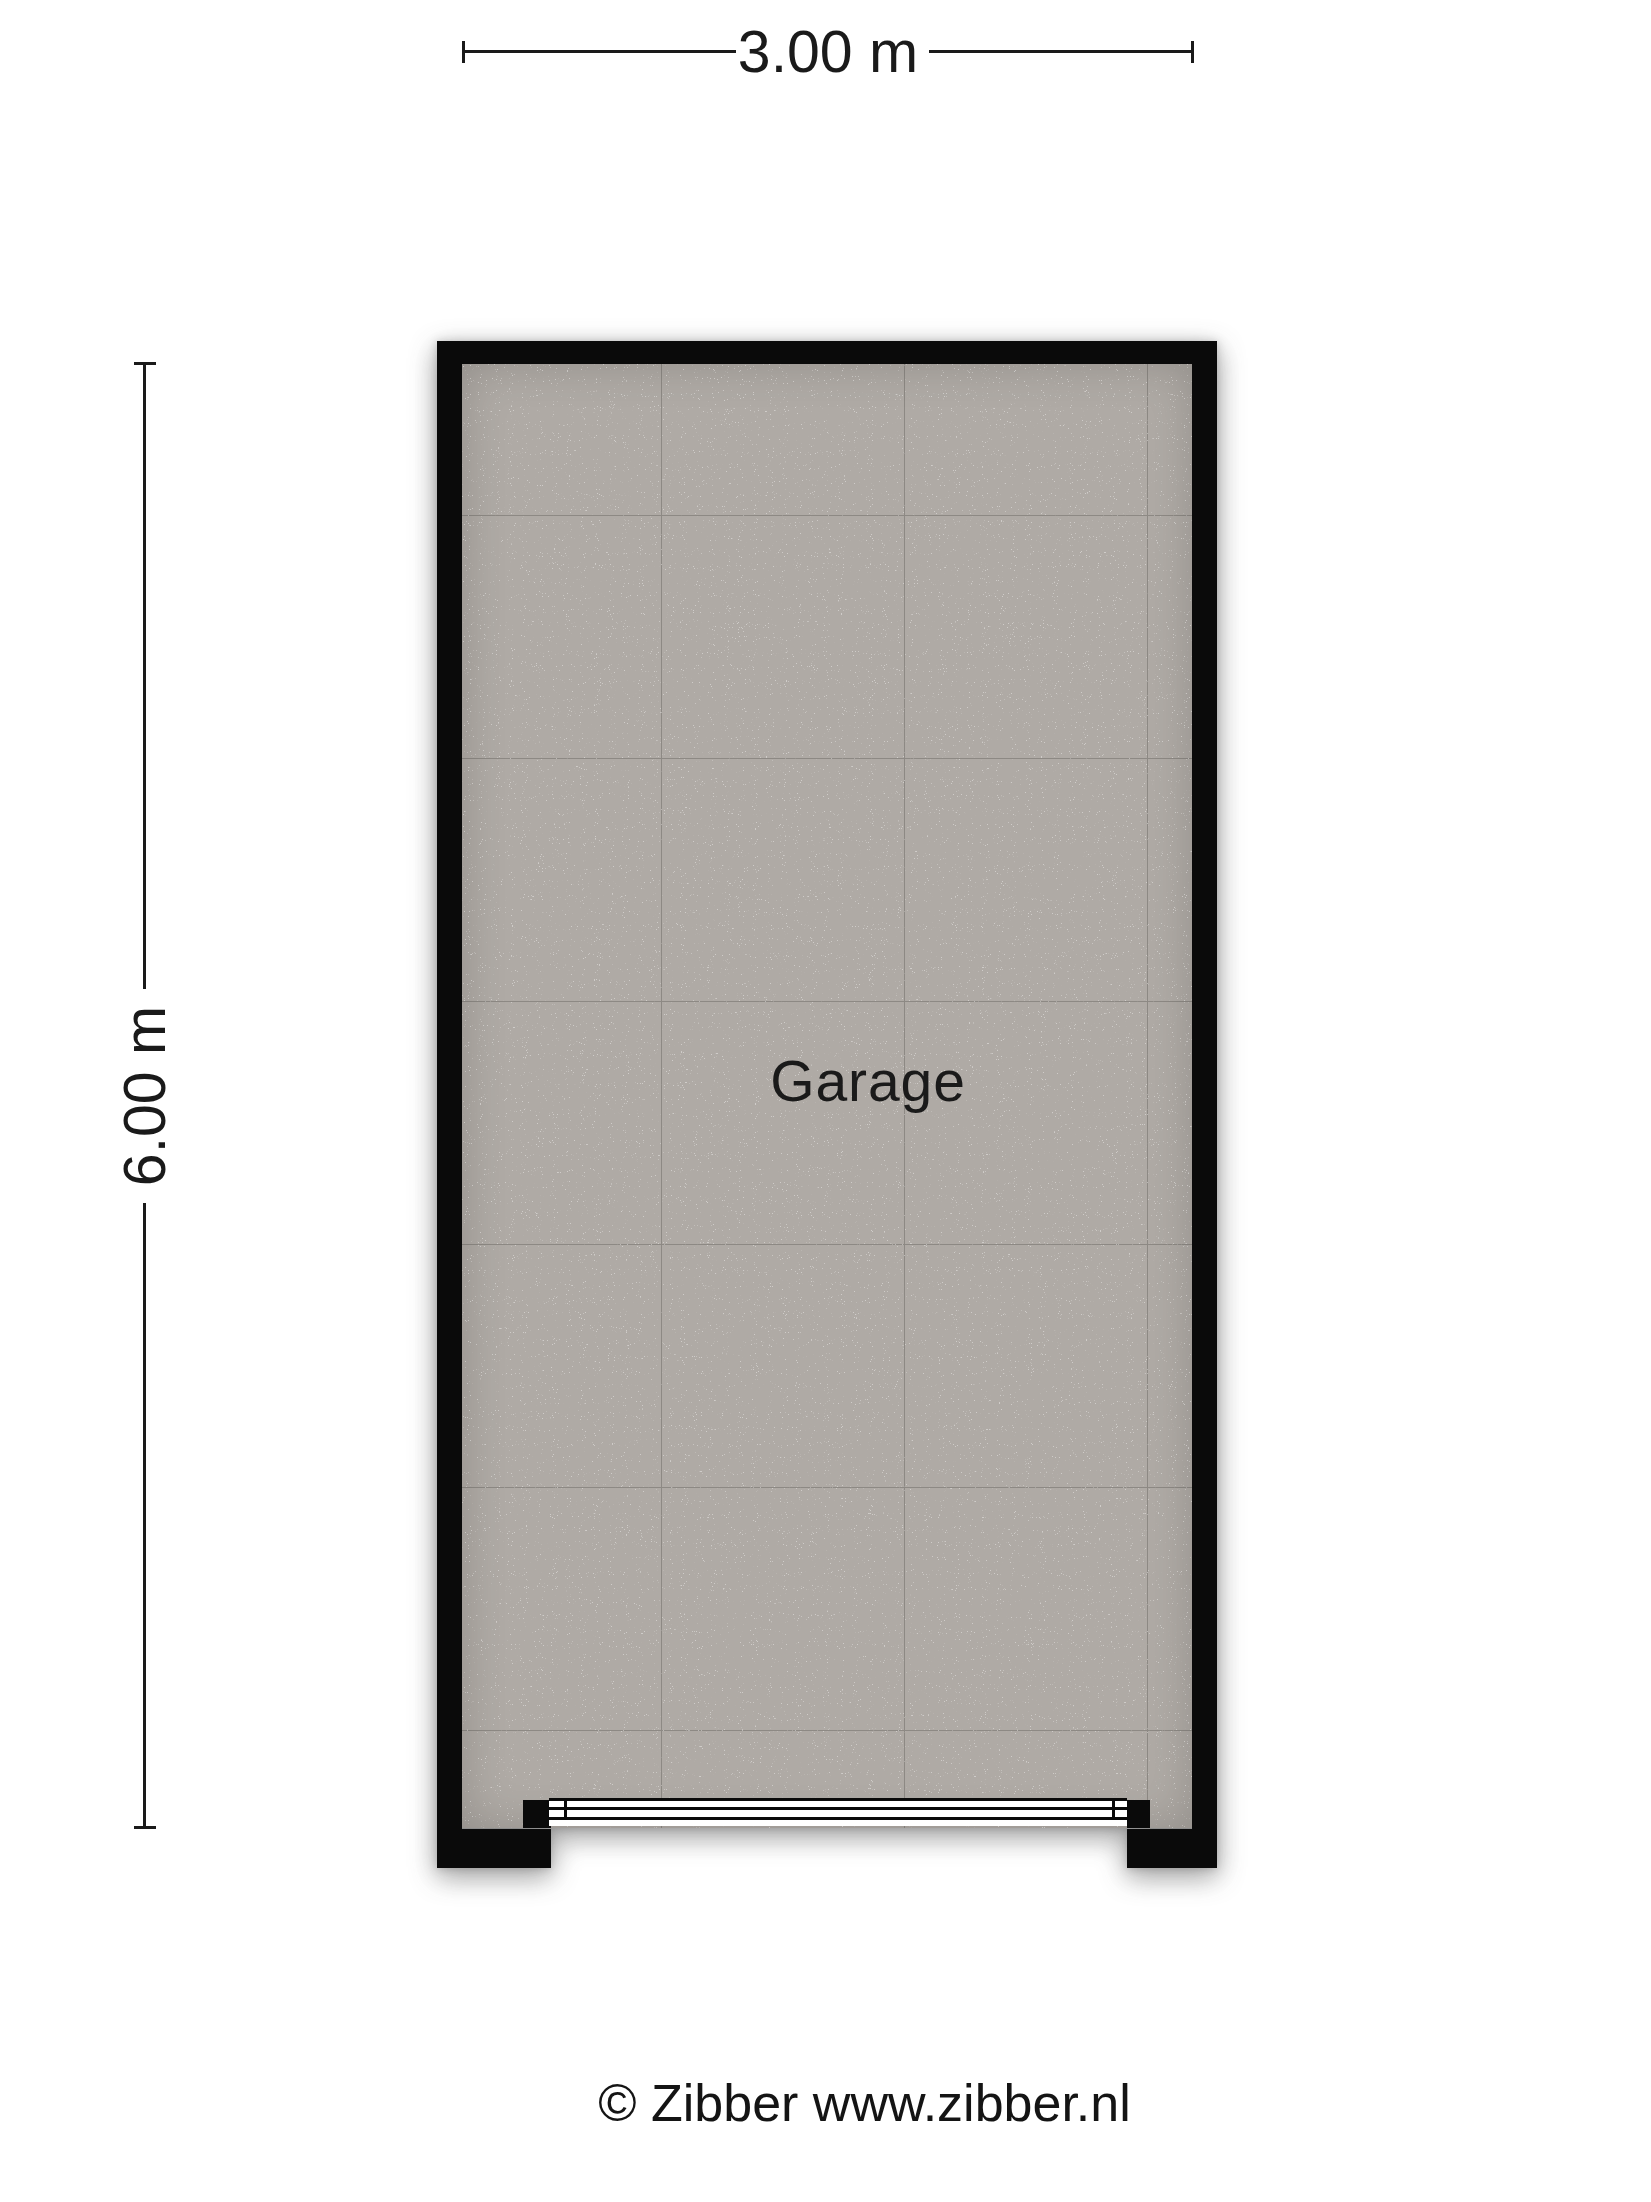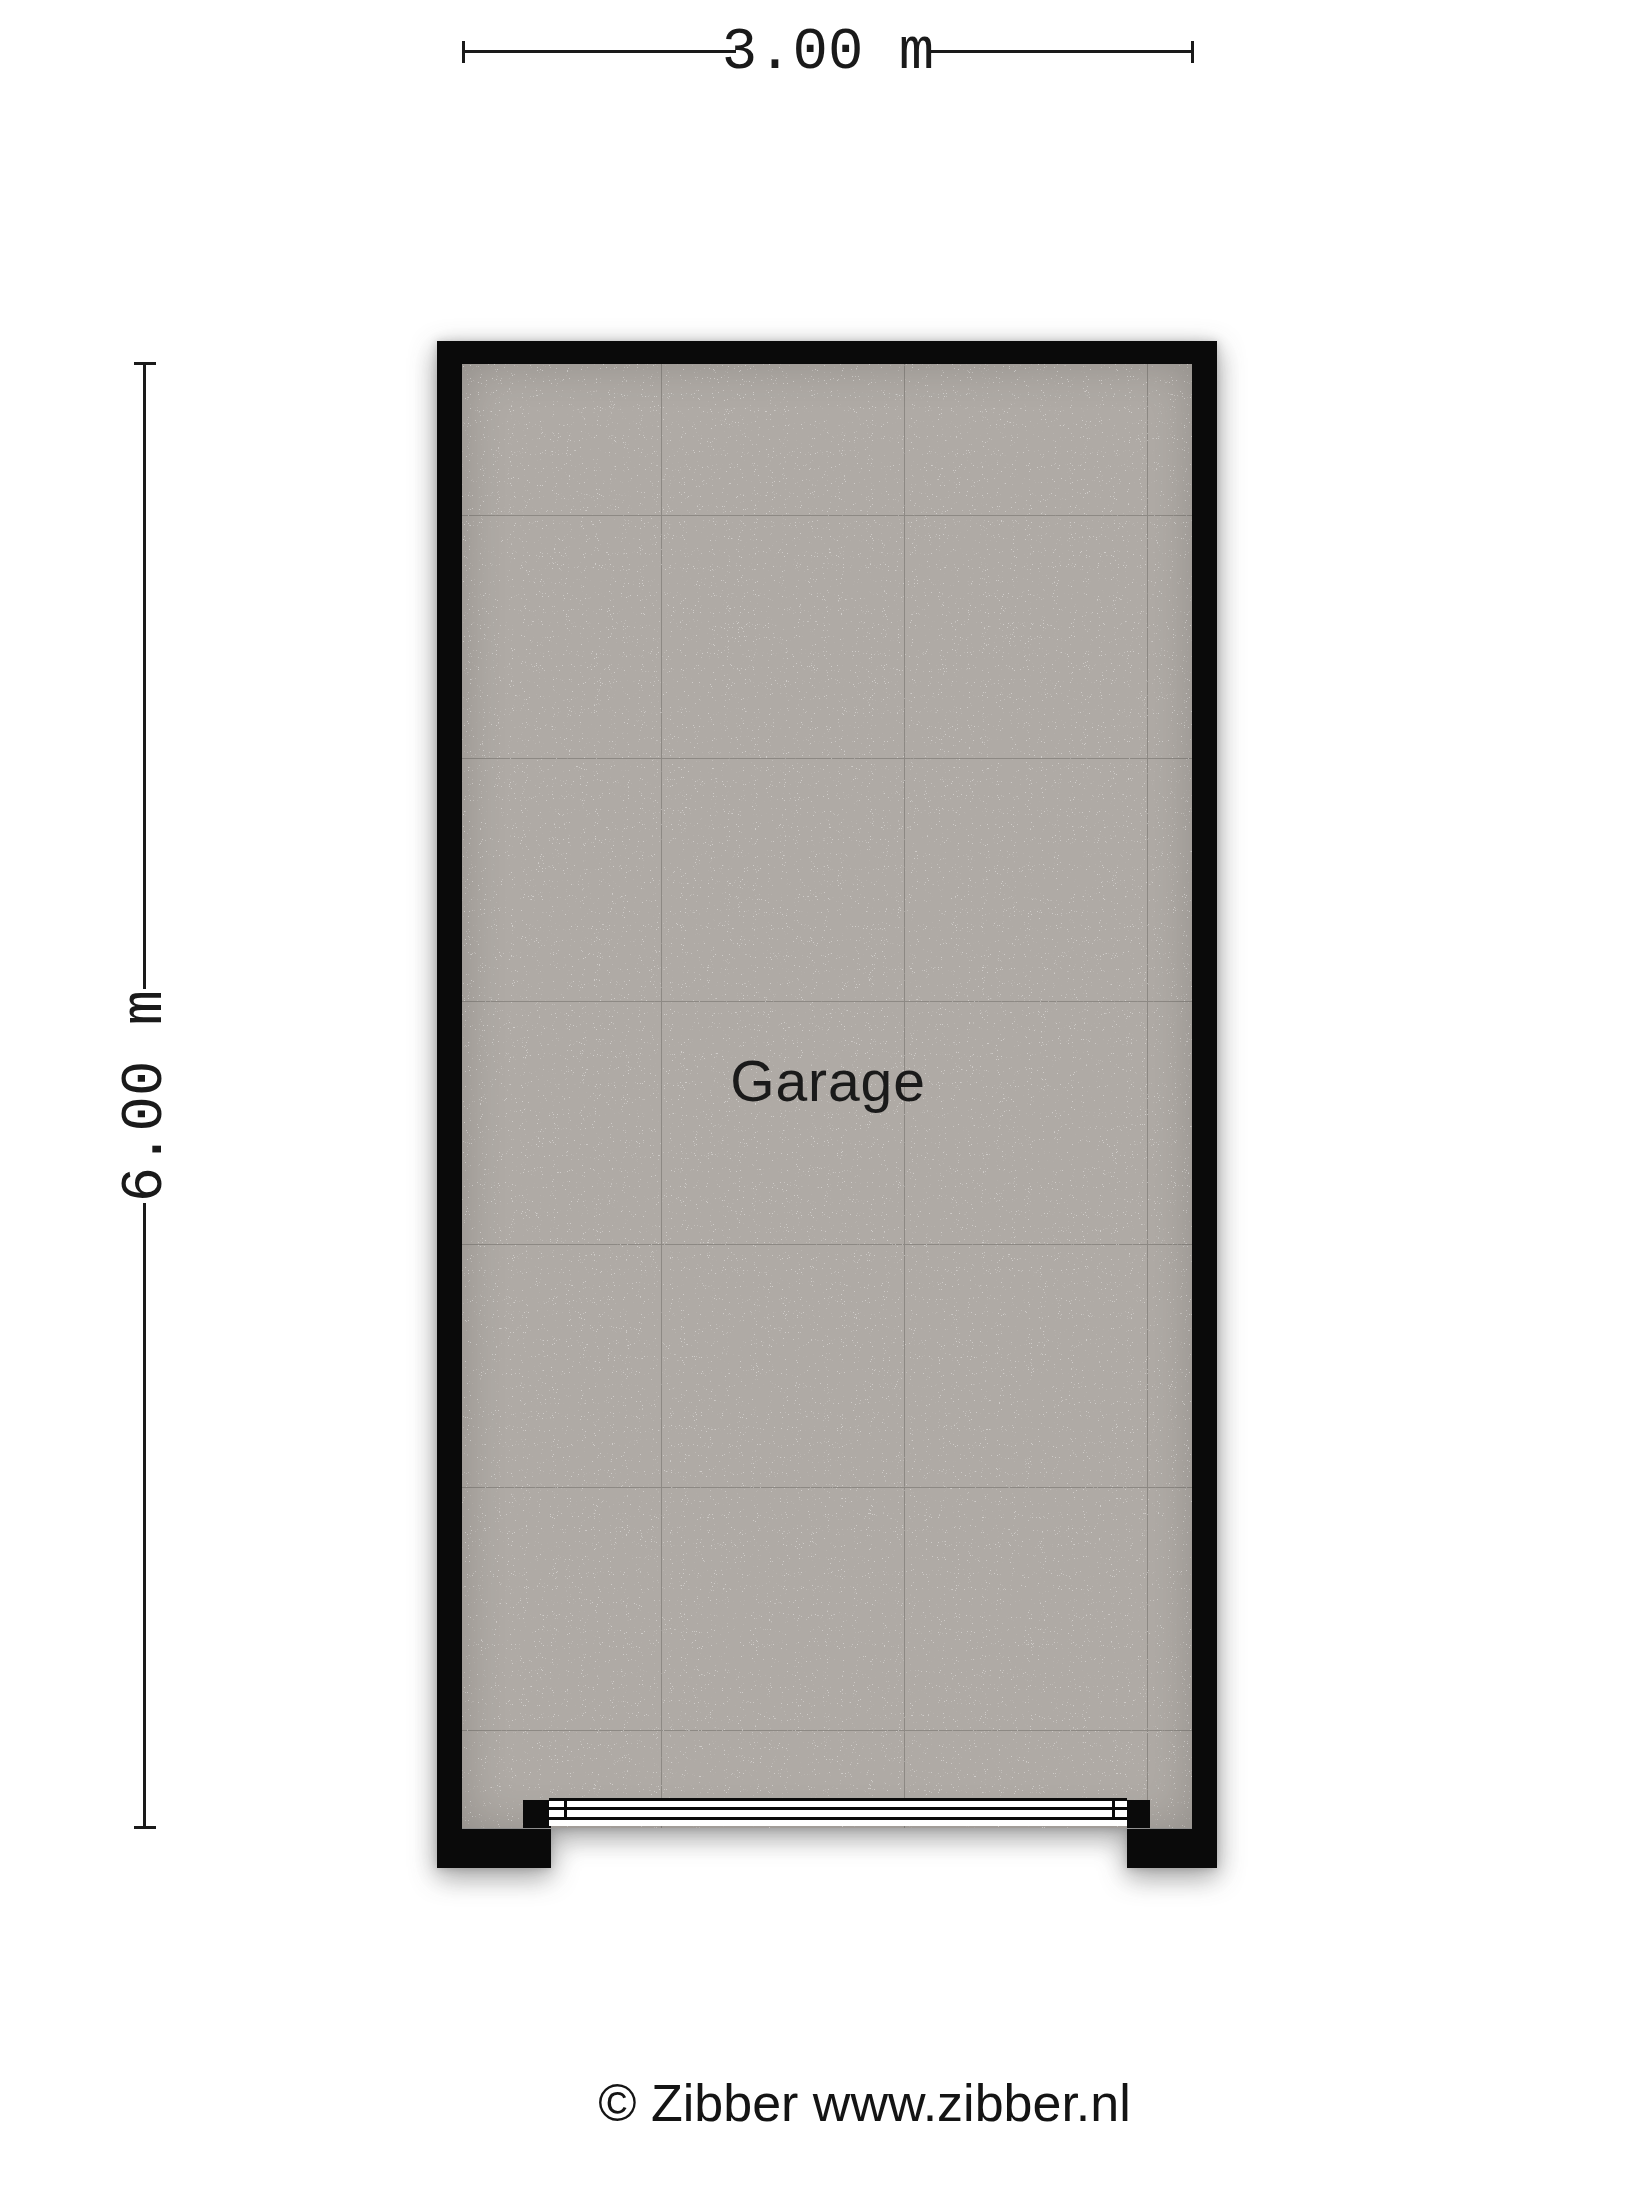--- a/index.html
+++ b/index.html
@@ -47,23 +47,24 @@
   .door-line.m1{top:6px;}
   .door-line.m2{top:15.5px;}
   .door-cap{background:var(--wall,#0a0a0a);width:3.4px;height:19px;top:0;}
   .door-cap.l{left:14.6px;}
   .door-cap.r{right:12px;}
   
   .room-label{
     position:absolute;left:462px;top:1051px;width:732px;
     text-align:center;font-size:57px;line-height:60px;color:var(--ink,#1a1a1a);
     letter-spacing:0.9px;
+    padding-left:40px;
   }
   
-  .dim{position:absolute;font-family:Liberation Mono, monospace;}
+  .dim{position:absolute;}
   .dim .seg,.dim .tick{position:absolute;background:var(--ink,#1a1a1a);}
   .dim-top{left:462px;top:50px;width:732px;height:3.4px;}
   .dim-top .seg.a{left:0;top:0;width:274px;height:3.4px;}
   .dim-top .seg.b{right:0;top:0;width:265px;height:3.4px;}
   .dim-top .tick.a{left:0;top:-9.5px;width:3.4px;height:22.4px;}
   .dim-top .tick.b{right:0;top:-9.5px;width:3.4px;height:22.4px;}
   .dim-top .dim-label{
     position:absolute;left:50%;top:50%;transform:translate(-50%,-50%);
     font-size:59px;white-space:nowrap;background:transparent;
   }

